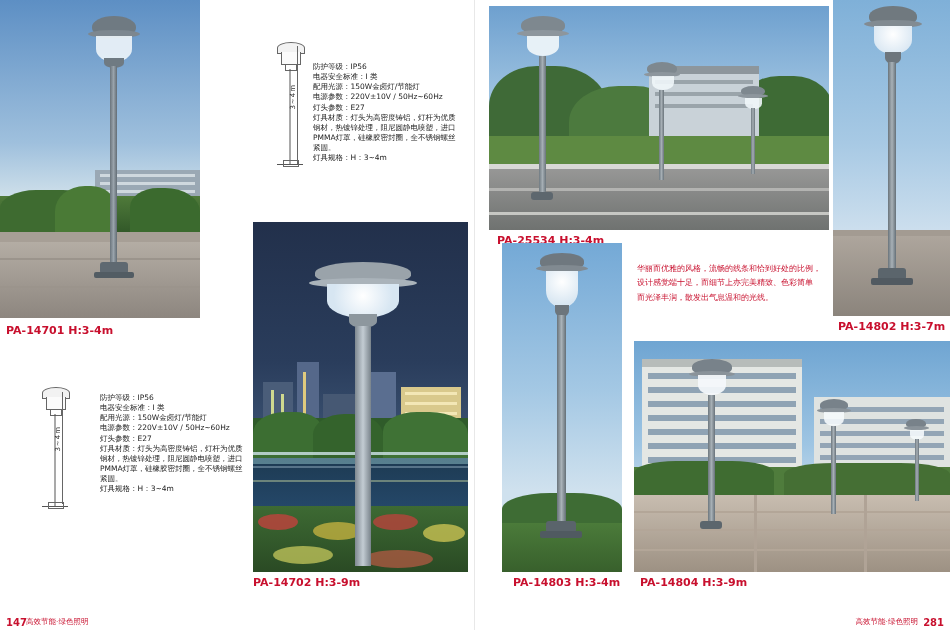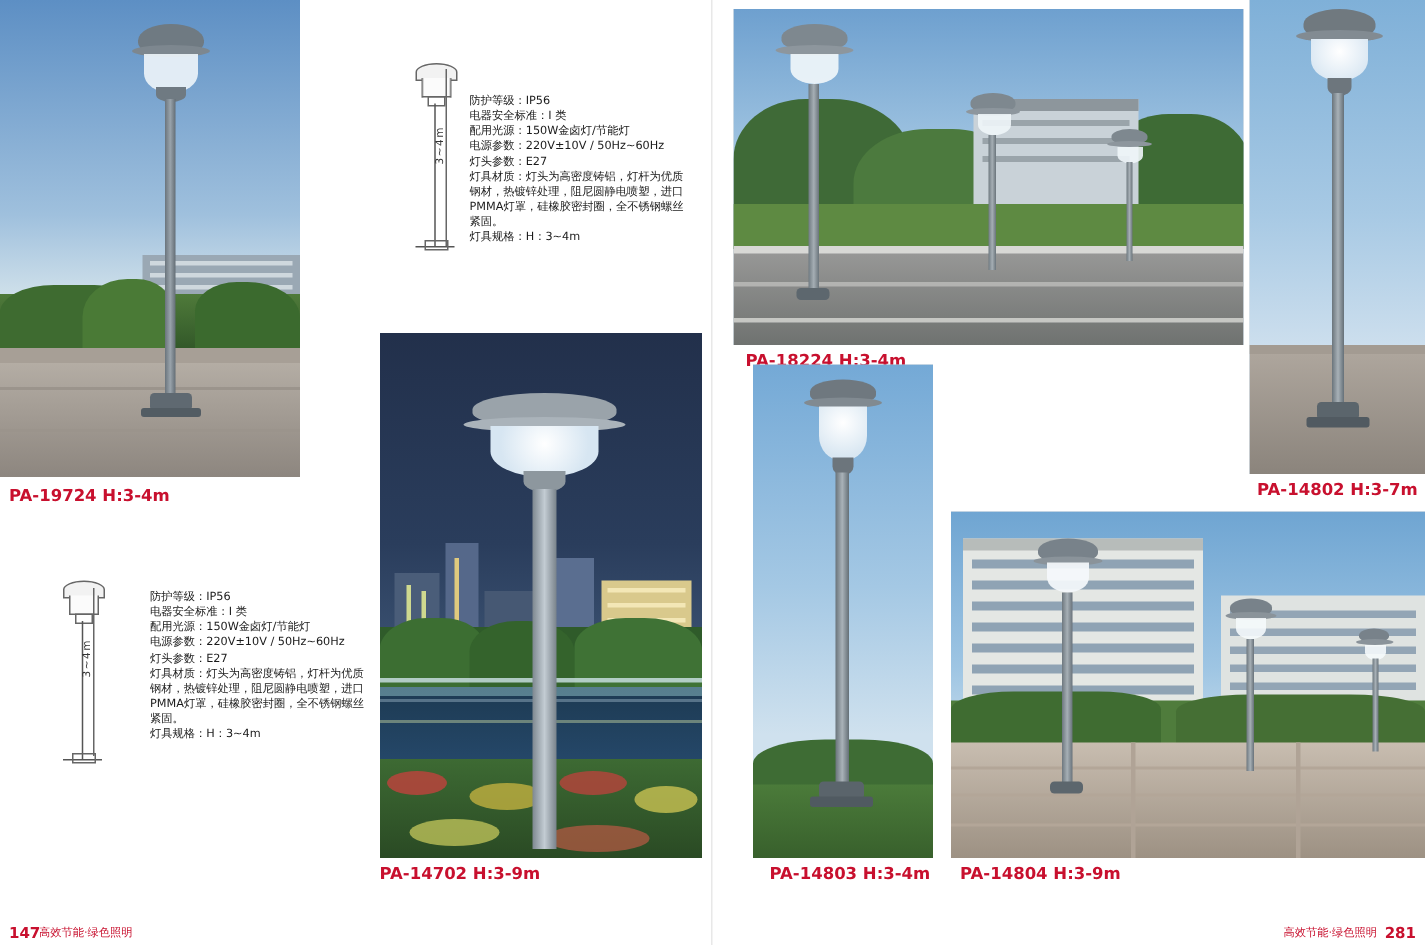--- a/index.html
+++ b/index.html
@@ -68,21 +68,21 @@
     <div style="position:absolute;left:0;top:286px;width:200px;height:2px;background:#9b948c;"></div>
 
     <div class="lamp-shape" style="left:92px;top:16px;width:44px;height:22px;background:#6f7a82;border-radius:50% 50% 45% 45%;"></div>
     <div class="lamp-shape" style="left:88px;top:30px;width:52px;height:8px;background:#7d878f;border-radius:50%;"></div>
     <div class="lamp-shape" style="left:96px;top:36px;width:36px;height:26px;background:rgba(235,242,248,.93);border-radius:0 0 50% 50%;"></div>
     <div class="lamp-shape" style="left:104px;top:58px;width:20px;height:10px;background:#6f7a82;border-radius:0 0 50% 50%;"></div>
     <div class="lamp-shape" style="left:110px;top:66px;width:7px;height:200px;background:linear-gradient(90deg,#6a747c,#99a3ab,#636d75);"></div>
     <div class="lamp-shape" style="left:100px;top:262px;width:28px;height:12px;background:#5f6971;border-radius:3px;"></div>
     <div class="lamp-shape" style="left:94px;top:272px;width:40px;height:6px;background:#525c63;border-radius:2px;"></div>
   </div>
-  <div class="caption" style="left:6px;top:324px;">PA-19724 H:3-4m</div>
+  <div class="caption" style="left:6px;top:324px;">PA-14701 H:3-4m</div>
 
   <div class="draw" style="left:255px;top:40px;width:70px;height:130px;">
     <div style="position:absolute;left:22px;top:2px;width:26px;height:10px;border:1px solid #666;border-radius:50% 50% 0 0;background:#f2f2f2;"></div>
     <div style="position:absolute;left:26px;top:12px;width:18px;height:12px;border-left:1px solid #666;border-right:1px solid #666;border-bottom:1px solid #666;background:#fbfbfb;transform:perspective(20px) rotateX(0deg);"></div>
     <div style="position:absolute;left:30px;top:24px;width:10px;height:5px;border:1px solid #666;"></div>
     <div class="pole" style="top:29px;height:95px;"></div>
     <div class="base" style="top:124px;"></div>
     <div style="position:absolute;left:28px;top:120px;width:14px;height:5px;border:1px solid #666;"></div>
   </div>
   <div class="dimline" style="left:297px;top:46px;height:118px;"></div>
@@ -198,36 +198,41 @@
     <div class="lamp-shape" style="left:158px;top:56px;width:30px;height:13px;background:#7e888f;border-radius:50% 50% 40% 40%;"></div>
     <div class="lamp-shape" style="left:155px;top:66px;width:36px;height:5px;background:#8d969d;border-radius:50%;"></div>
     <div class="lamp-shape" style="left:163px;top:70px;width:22px;height:14px;background:rgba(240,246,250,.9);border-radius:0 0 50% 50%;"></div>
     <div class="lamp-shape" style="left:170px;top:84px;width:5px;height:90px;background:linear-gradient(90deg,#6f7a81,#a5aeb4,#6a747b);"></div>
 
     <div class="lamp-shape" style="left:252px;top:80px;width:24px;height:10px;background:#7e888f;border-radius:50% 50% 40% 40%;"></div>
     <div class="lamp-shape" style="left:249px;top:88px;width:30px;height:4px;background:#8d969d;border-radius:50%;"></div>
     <div class="lamp-shape" style="left:256px;top:92px;width:17px;height:11px;background:rgba(240,246,250,.9);border-radius:0 0 50% 50%;"></div>
     <div class="lamp-shape" style="left:262px;top:102px;width:4px;height:66px;background:linear-gradient(90deg,#6f7a81,#a5aeb4,#6a747b);"></div>
   </div>
-  <div class="caption" style="left:497px;top:234px;">PA-18224 H:3-4m</div>
+  <div class="caption" style="left:497px;top:234px;">PA-25534 H:3-4m</div>
 
   <div class="photo" style="left:833px;top:0;width:117px;height:316px;">
     <div class="sky" style="background:linear-gradient(#7fb0d8 0%,#a7c9e4 45%,#cfe0ee 75%);"></div>
     <div style="position:absolute;left:0;top:230px;width:117px;height:86px;background:linear-gradient(#b0a89f,#8b847c);"></div>
     <div style="position:absolute;left:0;top:230px;width:117px;height:6px;background:#a39b92;"></div>
     <div class="lamp-shape" style="left:36px;top:6px;width:48px;height:20px;background:#70797f;border-radius:50% 50% 40% 40%;"></div>
     <div class="lamp-shape" style="left:31px;top:20px;width:58px;height:8px;background:#828b92;border-radius:50%;"></div>
     <div class="lamp-shape" style="left:41px;top:26px;width:38px;height:28px;background:radial-gradient(circle at 50% 30%,#ffffff,#dbe8f3 75%);border-radius:0 0 50% 50%;"></div>
     <div class="lamp-shape" style="left:52px;top:52px;width:16px;height:12px;background:#6d767d;border-radius:0 0 50% 50%;"></div>
     <div class="lamp-shape" style="left:55px;top:62px;width:8px;height:210px;background:linear-gradient(90deg,#6a747b,#a8b1b7,#657078);"></div>
     <div class="lamp-shape" style="left:45px;top:268px;width:28px;height:12px;background:#5b656c;border-radius:3px;"></div>
     <div class="lamp-shape" style="left:38px;top:278px;width:42px;height:7px;background:#515a61;border-radius:2px;"></div>
   </div>
   <div class="caption" style="left:838px;top:320px;">PA-14802 H:3-7m</div>
 
+  <div class="redtext" style="left:637px;top:262px;">
+    <div>华丽而优雅的风格，流畅的线条和恰到好处的比例，</div>
+    <div>设计感觉端十足，而细节上亦完美精致、色彩简单</div>
+    <div>而光泽丰润，散发出气息温和的光线。</div>
+  </div>
 
   <div class="photo" style="left:502px;top:243px;width:120px;height:329px;">
     <div class="sky" style="background:linear-gradient(#74a9d6 0%,#a4c8e4 45%,#cfe1ee 75%);"></div>
     <div style="position:absolute;left:0;top:250px;width:120px;height:40px;background:#3e6c34;border-radius:40% 40% 0 0;"></div>
     <div style="position:absolute;left:0;top:280px;width:120px;height:49px;background:linear-gradient(#4b7b3a,#38602c);"></div>
     <div class="lamp-shape" style="left:38px;top:10px;width:44px;height:16px;background:#6f787f;border-radius:50% 50% 35% 35%;"></div>
     <div class="lamp-shape" style="left:34px;top:22px;width:52px;height:7px;background:#818a91;border-radius:50%;"></div>
     <div class="lamp-shape" style="left:44px;top:28px;width:32px;height:36px;background:radial-gradient(circle at 50% 30%,#ffffff,#d9e7f2 75%);border-radius:0 0 46% 46%;"></div>
     <div class="lamp-shape" style="left:53px;top:62px;width:14px;height:12px;background:#6c757c;border-radius:0 0 50% 50%;"></div>
     <div class="lamp-shape" style="left:55px;top:72px;width:9px;height:210px;background:linear-gradient(90deg,#69737a,#a9b2b8,#646f76);"></div>

